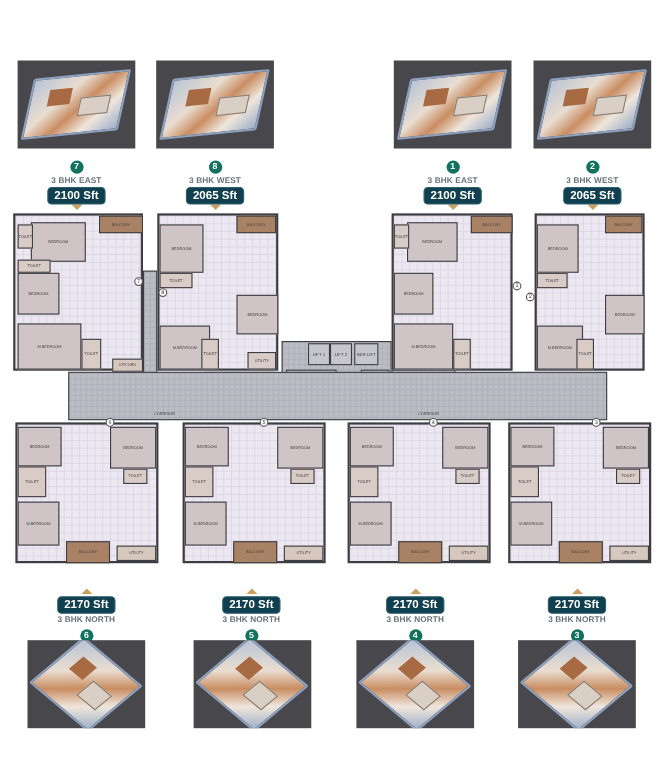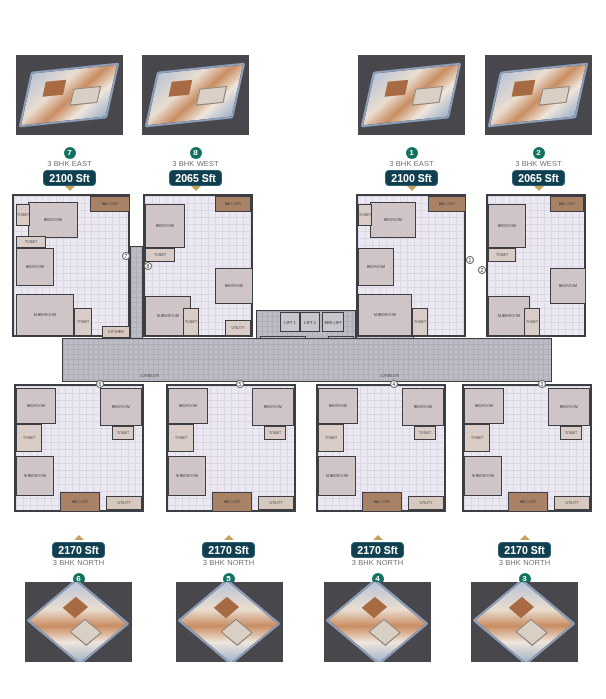--- a/index.html
+++ b/index.html
@@ -10,21 +10,21 @@
   .thumb .iso { position: absolute; left: 10px; top: 12px; width: 86px; height: 56px;
     background: linear-gradient(135deg, #b9c4d6 0%, #e9ddd0 35%, #c98d62 55%, #efe6dc 75%, #9fb0c8 100%);
     transform: skewX(-18deg) rotate(-6deg); border: 2px solid #8da0bd; border-radius: 2px; }
   .thumb .iso::before { content: ""; position: absolute; left: 18%; top: 20%; width: 25%; height: 28%; background: #a86a42; }
   .thumb .iso::after { content: ""; position: absolute; right: 14%; top: 38%; width: 30%; height: 30%; background: #d9cfc4; border: 1px solid #8a7c70; }
   .thumb.north .iso { transform: rotate(40deg) skewX(-10deg); left: 18px; top: 8px; width: 70px; height: 64px; }
 
   .label-block { position: absolute; width: 107px; text-align: center; }
   .unit-num { display: inline-block; width: 12px; height: 12px; border-radius: 50%; background: #12715f; color: #fff;
     font-size: 8px; font-weight: bold; line-height: 12px; text-align: center; }
-  .unit-type { display: block; font-size: 7.5px; font-weight: normal; color: #6c7078; letter-spacing: 0.1px; line-height: 9px; }
+  .unit-type { display: block; font-size: 7.5px; font-weight: bold; color: #6c7078; letter-spacing: 0.1px; line-height: 9px; }
   .area-pill { display: inline-block; background: #10404f; color: #fff; font-size: 10.5px; font-weight: bold;
     padding: 1px 5px; border-radius: 4px; line-height: 12px; border: 1px solid #2c6070; }
   .tri-down { width: 0; height: 0; margin: 0 auto; border-left: 5px solid transparent; border-right: 5px solid transparent; border-top: 5px solid #c9a05a; }
   .tri-up { width: 0; height: 0; margin: 0 auto; border-left: 5px solid transparent; border-right: 5px solid transparent; border-bottom: 5px solid #c9a05a; }
 
   .plan { position: absolute; left: 10px; top: 190px; width: 586px; height: 335px; }
   .flat { position: absolute; background: #ece8f1; border: 2px solid #3d3d44; 
     background-image: linear-gradient(#dcd7e4 1px, transparent 1px), linear-gradient(90deg, #dcd7e4 1px, transparent 1px);
     background-size: 7px 7px; }
   .room { position: absolute; background: #cfc4c6; border: 1.5px solid #3d3d44; font-size: 3.5px; color: #444;

